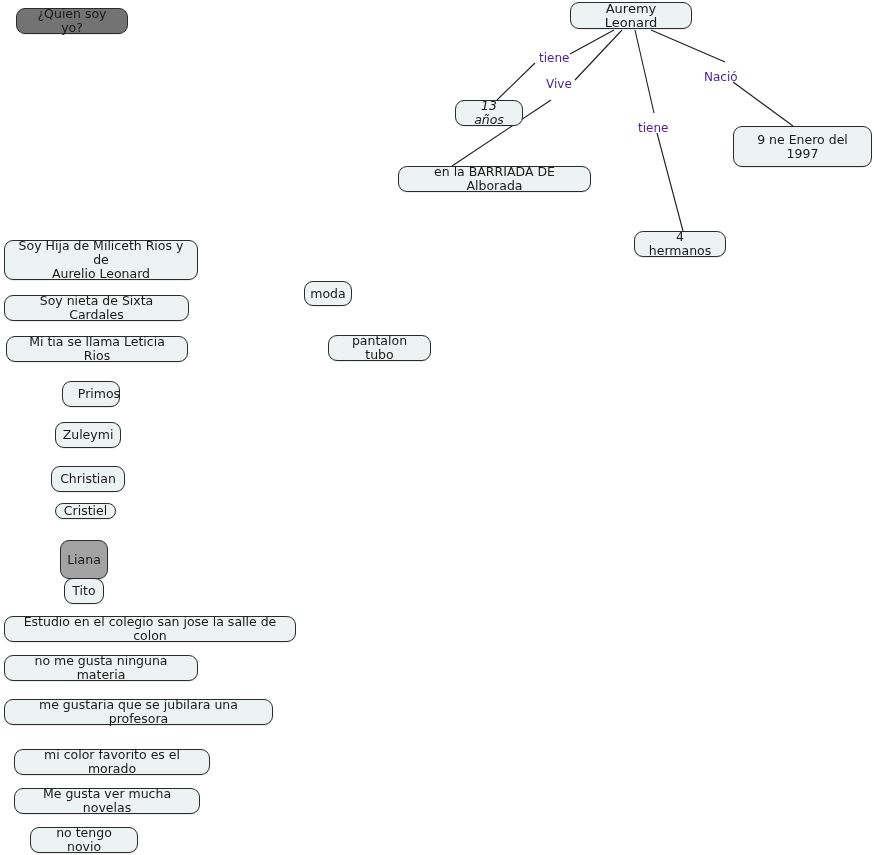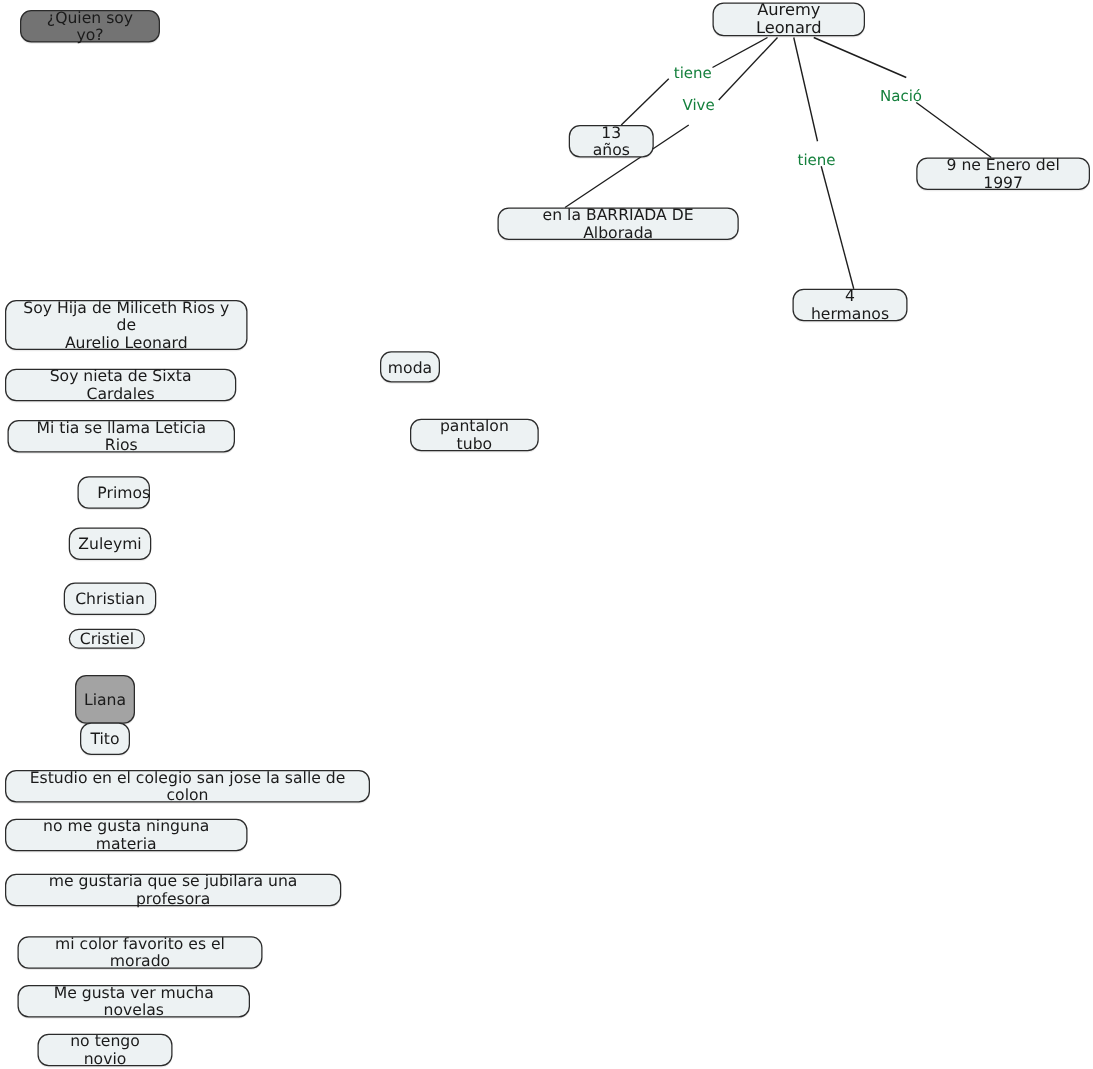--- a/index.html
+++ b/index.html
@@ -41,21 +41,21 @@
     white-space: pre-line;
     box-shadow: 0 1px 0 rgba(0,0,0,0.08);
   }
   .node.root {
     font-size: 13px;
   }
   .link-label {
     position: absolute;
     font-size: 12px;
     line-height: 13px;
-    color: #15803d;
+    color: #4c1d95;
     background: transparent;
     white-space: nowrap;
   }
   .edge-line {
     stroke: #1d1d1d;
     stroke-width: 1.1;
     fill: none;
   }
 </style>
 </head>
@@ -68,24 +68,24 @@
       <line x1="622" y1="30" x2="575" y2="80" class="edge-line" stroke="#1d1d1d"></line>
       <line x1="551" y1="100" x2="452" y2="166" class="edge-line" stroke="#1d1d1d"></line>
       <line x1="635" y1="30" x2="654" y2="113" class="edge-line" stroke="#1d1d1d"></line>
       <line x1="657" y1="133" x2="683" y2="231" class="edge-line" stroke="#1d1d1d"></line>
       <line x1="651" y1="30" x2="725" y2="62" class="edge-line" stroke="#1d1d1d"></line>
       <line x1="733" y1="82" x2="793" y2="126" class="edge-line" stroke="#1d1d1d"></line>
     </svg>
   <div id="node-layer">
       <div class="node" style="left: 16px; top: 8px; width: 112px; height: 26px; background: #737373; border-color: rgb(43, 43, 43);">¿Quien soy yo?</div>
       <div class="node root" style="left: 570px; top: 2px; width: 122px; height: 27px; background: rgb(237, 242, 243); border-color: rgb(43, 43, 43);">Auremy Leonard</div>
-      <div class="node" style="left: 455px; top: 100px; width: 68px; height: 26px; background: rgb(237, 242, 243); border-color: rgb(43, 43, 43);">13 años</div>
+      <div class="node" style="left: 455px; top: 100px; width: 68px; height: 26px; background: rgb(237, 242, 243); border-color: rgb(43, 43, 43); font-style: italic;">13 años</div>
       <div class="node" style="left: 398px; top: 166px; width: 193px; height: 26px; background: rgb(237, 242, 243); border-color: rgb(43, 43, 43);">en la BARRIADA DE Alborada</div>
       <div class="node" style="left: 634px; top: 231px; width: 92px; height: 26px; background: rgb(237, 242, 243); border-color: rgb(43, 43, 43);">4 hermanos</div>
-      <div class="node" style="left: 733px; top: 126px; width: 139px; height: 26px; background: rgb(237, 242, 243); border-color: rgb(43, 43, 43);">9 ne Enero del 1997</div>
+      <div class="node" style="left: 733px; top: 126px; width: 139px; height: 41px; background: rgb(237, 242, 243); border-color: rgb(43, 43, 43);">9 ne Enero del 1997</div>
       <div class="node" style="left: 4px; top: 240px; width: 194px; height: 40px; background: rgb(237, 242, 243); border-color: rgb(43, 43, 43);">Soy Hija de Miliceth Rios y de
 Aurelio Leonard</div>
       <div class="node" style="left: 4px; top: 295px; width: 185px; height: 26px; background: rgb(237, 242, 243); border-color: rgb(43, 43, 43);">Soy nieta de Sixta Cardales</div>
       <div class="node" style="left: 6px; top: 336px; width: 182px; height: 26px; background: rgb(237, 242, 243); border-color: rgb(43, 43, 43);">Mi tia se llama Leticia Rios</div>
       <div class="node" style="left: 62px; top: 381px; width: 58px; height: 26px; background: rgb(237, 242, 243); border-color: rgb(43, 43, 43); padding-left: 25px;">Primos</div>
       <div class="node" style="left: 55px; top: 422px; width: 66px; height: 26px; background: rgb(237, 242, 243); border-color: rgb(43, 43, 43);">Zuleymi</div>
       <div class="node" style="left: 51px; top: 466px; width: 74px; height: 26px; background: rgb(237, 242, 243); border-color: rgb(43, 43, 43);">Christian</div>
       <div class="node" style="left: 55px; top: 503px; width: 61px; height: 16px; background: rgb(237, 242, 243); border-color: rgb(43, 43, 43);">Cristiel</div>
       <div class="node" style="left: 60px; top: 540px; width: 48px; height: 39px; background: #a3a3a3; border-color: rgb(43, 43, 43);">Liana</div>
       <div class="node" style="left: 64px; top: 578px; width: 40px; height: 26px; background: rgb(237, 242, 243); border-color: rgb(43, 43, 43);">Tito</div>

